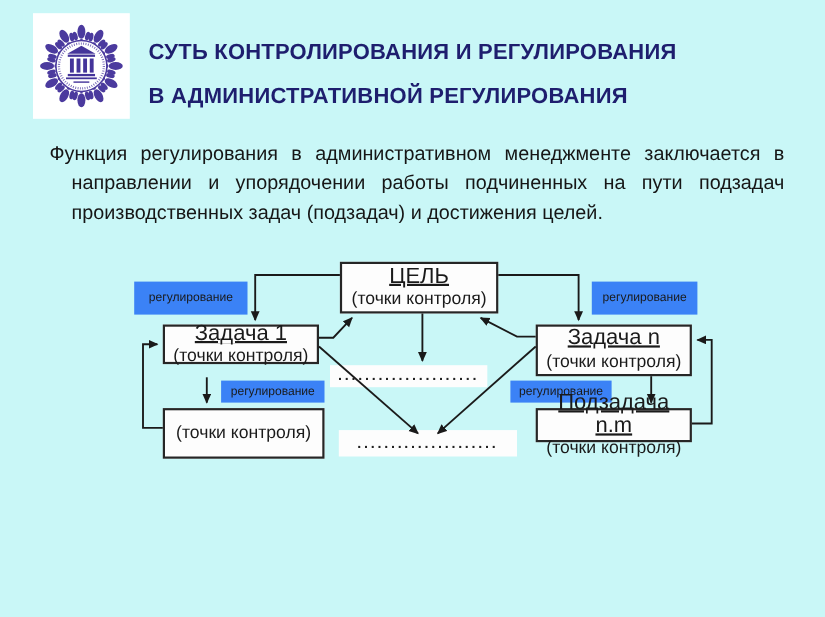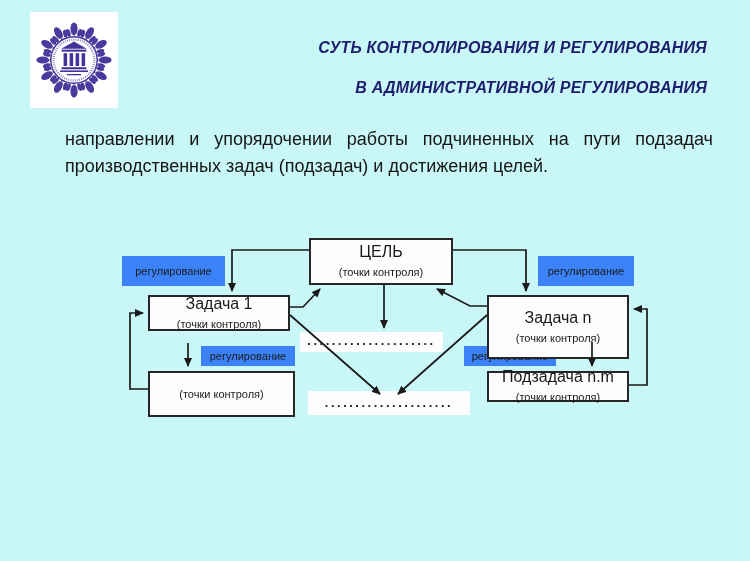--- a/index.html
+++ b/index.html
@@ -8,42 +8,41 @@
     background:#c9f7f7;
     font-family:"Liberation Sans", sans-serif;
   }
   
   .logo{
     position:absolute;left:30px;top:12px;width:88px;height:96px;
     background:#ffffff;display:flex;align-items:center;justify-content:center;
   }
   .title{
     position:absolute;left:135px;top:28px;width:572px;
-    text-align:right;color:#1e1e6e;font-weight:bold;font-size:16px;line-height:40px;
+    text-align:left;color:#1e1e6e;font-weight:bold;font-size:20px;line-height:40px;
     letter-spacing:.2px;
-    font-style:italic;
   }
   
   .bodytext{
     position:absolute;left:45px;top:126px;width:668px;
     color:#161616;font-size:18px;line-height:27px;
   }
   .bodyline{text-align:justify;text-align-last:justify;}
   .bodyline.indent{margin-left:20px;width:648px;}
   .bodyline.last{text-align:right;text-align-last:left;}
   
   .node{
     position:absolute;box-sizing:border-box;background:#fdfdfd;border:2px solid #262626;
     display:flex;flex-direction:column;justify-content:center;text-align:center;color:#1a1a1a;
   }
-  .node .t1{font-size:16px;line-height:21px;}
-  .node .t2{font-size:11px;line-height:20px;}
+  .node .t1{font-size:20px;line-height:21px;text-decoration:underline;}
+  .node .t2{font-size:16px;line-height:20px;}
   .goal {left:309px;top:238px;width:144px;height:47px;}
   .task1{left:148px;top:295px;width:142px;height:36px;justify-content:center;}
-  .taskn{left:487px;top:295px;width:142px;height:64px;}
+  .taskn{left:487px;top:295px;width:142px;height:47px;justify-content:space-between;}
   .sub1 {left:148px;top:371px;width:147px;height:46px;}
   .subn {left:487px;top:371px;width:142px;height:31px;}
   
   .lbl{
     position:absolute;background:#3b82f6;color:#1a1a1a;font-size:11px;
     display:flex;align-items:center;justify-content:center;white-space:nowrap;text-align:right;
   }
   .lblTL{left:122px;top:256px;width:103px;height:30px;}
   .lblTR{left:538px;top:256px;width:96px;height:30px;}
   .lblML{left:201px;top:346px;width:94px;height:20px;}
@@ -97,20 +96,21 @@
     <rect x="41" y="67.5" width="18" height="1.6" fill="#44349a"></rect>
   </svg>
 </div>
 
 <div class="title">
   <div>СУТЬ КОНТРОЛИРОВАНИЯ И РЕГУЛИРОВАНИЯ</div>
   <div>В АДМИНИСТРАТИВНОЙ РЕГУЛИРОВАНИЯ</div>
 </div>
 
 <div class="bodytext">
+  <div class="bodyline">Функция регулирования в административном менеджменте заключается в</div>
   <div class="bodyline indent">направлении и упорядочении работы подчиненных на пути подзадач</div>
   <div class="bodyline indent last">производственных задач (подзадач) и достижения целей.</div>
 </div>
 
 <div class="lbl lblTL">регулирование</div>
 <div class="lbl lblTR">регулирование</div>
 <div class="lbl lblML">регулирование</div>
 <div class="lbl lblMR">регулирование</div>
 <div class="dots dots1">.....................</div>
 <div class="dots dots2">.....................</div>

